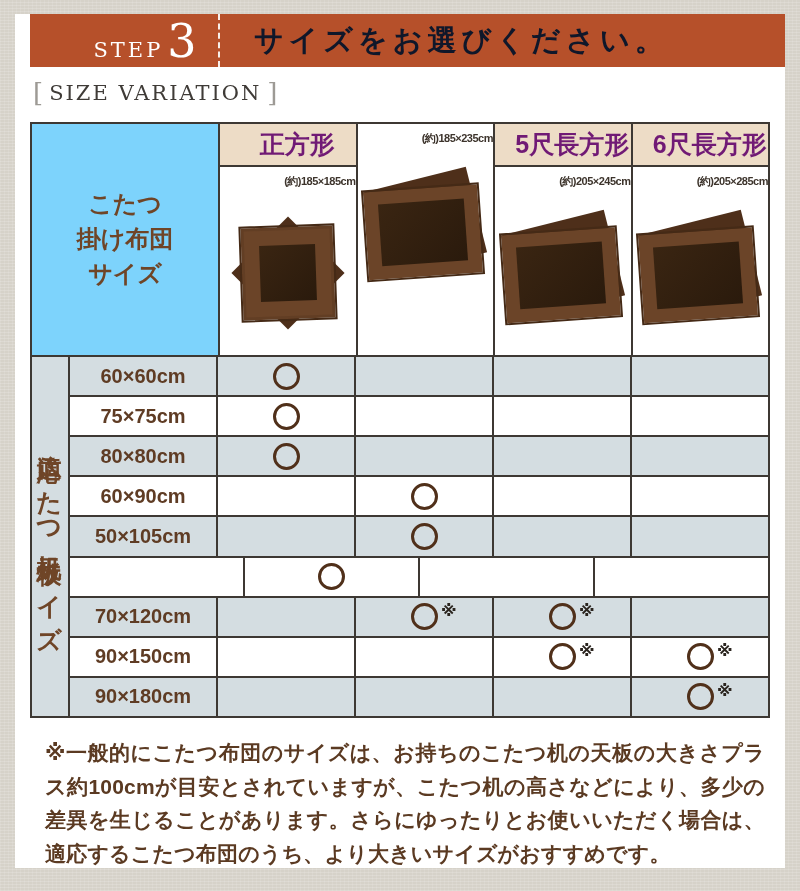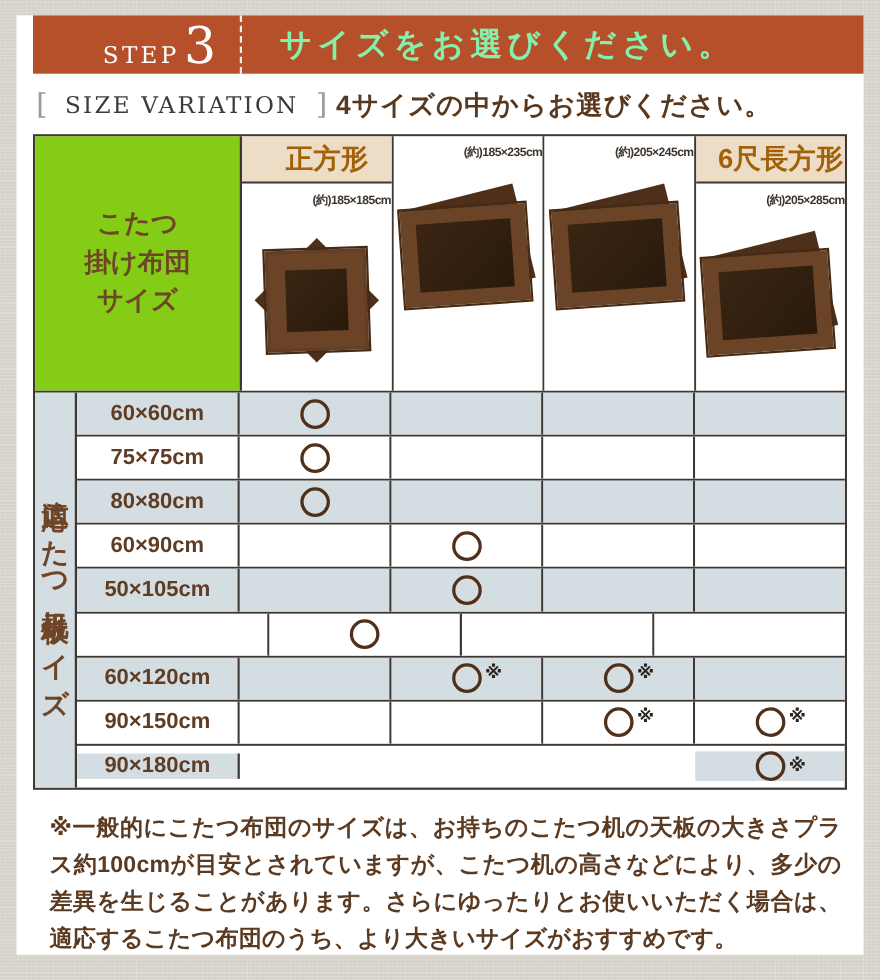--- a/index.html
+++ b/index.html
@@ -15,42 +15,42 @@
   }
   .white-panel { position:absolute; left:15px; top:14px; width:770px; height:854px; background:#ffffff; }
 
   
   .step-bar { position:absolute; left:30px; top:14px; width:755px; height:53px;
     background:#b6502a; display:flex; align-items:center; }
   .step-block { width:188px; display:flex; align-items:baseline; justify-content:center; color:#fff; }
   .step-word { font-family:"DejaVu Serif","Liberation Serif",serif; font-size:21px; letter-spacing:3px;margin-left:42px; }
   .step-num  { font-family:"DejaVu Serif","Liberation Serif",serif; font-size:46px; line-height:1; margin-left:4px; }
   .step-divider { height:53px; border-left:2px dashed rgba(255,255,255,.9); }
-  .step-title { margin-left:34px; color:#86efac; font-size:29px; font-weight:bold; letter-spacing:5px; }
+  .step-title { margin-left:34px; color:#0f172a; font-size:29px; font-weight:bold; letter-spacing:5px; }
 
   
   .variation-row { position:absolute; left:33px; top:80px; display:flex; align-items:center; }
   .bracket { font-family:"DejaVu Serif","Liberation Serif",serif; font-size:26px; color:#9d9a95; line-height:1; }
   .variation-tag { font-family:"DejaVu Serif","Liberation Serif",serif; font-size:21px; color:#3f3b37;
-    letter-spacing:2px; margin:0 16px; }
+    letter-spacing:2px; margin:0 6px; }
   .variation-text { font-size:24px; font-weight:bold; color:#58391f; margin-left:8px; letter-spacing:1px; }
 
   
   .size-table { position:absolute; left:30px; top:122px; width:740px; height:596px;
     border:2px solid #3d3833; background:#fff; display:flex; flex-direction:column; }
   .tbl-top { height:233px; display:flex; border-bottom:2px solid #3d3833; }
-  .futon-cell { width:188px; background:#84cc16; border-right:2px solid #3d3833;
+  .futon-cell { width:188px; background:#7dd3fc; border-right:2px solid #3d3833;
     display:flex; align-items:center; justify-content:center; text-align:center;
     font-size:24px; font-weight:bold; color:#6f4527; line-height:1.45; }
   .cols-wrap { flex:1; display:flex; }
   .prod-col { flex:1; display:flex; flex-direction:column; border-right:2px solid #3d3833; }
   .prod-col:last-child { border-right:none; }
   .col-head { height:43px; background:#eddcc6; border-bottom:2px solid #3d3833;
     display:flex; align-items:center; justify-content:center;
-    font-size:25px; font-weight:bold; color:#a16207;padding-left:19px; }
+    font-size:25px; font-weight:bold; color:#701a75;padding-left:19px; }
   .col-body { flex:1; background:#fff; position:relative; }
   .col-size { position:absolute; top:7px; left:0; right:0; text-align:right;
     font-size:11px; font-weight:bold; color:#3d342c; letter-spacing:-0.5px; }
 
   
   .futon-sq { position:absolute; left:50%; top:100px; width:120px; height:120px; transform:translate(-50%,-45%); }
   .fsq-back { position:absolute; left:20px; top:20px; right:20px; bottom:20px;
     background:#4e2f1a; transform:rotate(45deg); }
   .fsq-front { position:absolute; left:14px; top:14px; right:14px; bottom:14px;
     background:#6b4428; border:3px solid #46291538; outline:2px solid #452a16;
@@ -64,21 +64,21 @@
     background:#6b4428; outline:2px solid #452a16; transform:rotate(-4deg); }
   .frc-inner { position:absolute; left:14px; top:13px; right:14px; bottom:13px;
     background:linear-gradient(135deg,#3a2512,#2a1a0c); }
 
   .tbl-bottom { flex:1; display:flex; }
   .desk-cell { width:38px; background:#d4dde1; border-right:2px solid #3d3833;
     display:flex; align-items:center; justify-content:center; }
   .desk-label { writing-mode:vertical-rl; font-size:25px; font-weight:bold; color:#6f4527; letter-spacing:3px; }
   .rows-col { flex:1; display:flex; flex-direction:column; }
   .t-row { flex:1; display:flex; border-bottom:2px solid #3d3833; }
-  .t-row:last-child { border-bottom:none;align-items:center; }
+  .t-row:last-child { border-bottom:none; }
   .t-row.shade > div { background:#d4dde1; }
   .t-row.plain > div { background:#ffffff; }
   .row-label { width:148px; border-right:2px solid #3d3833;
     display:flex; align-items:center; justify-content:center;
     font-size:20px; font-weight:bold; color:#5f3c24; }
   .row-cell { flex:1; border-right:2px solid #3d3833; position:relative;
     display:flex; align-items:center; justify-content:center; }
   .row-cell:last-child { border-right:none; }
   .circle { width:27px; height:27px; border:3.5px solid #50301a; border-radius:50%; }
   .note-mark { position:absolute; left:calc(50% + 17px); top:3px;
@@ -100,21 +100,20 @@
     <span class="step-num">3</span>
   </div>
   <div class="step-divider"></div>
   <div class="step-title">サイズをお選びください。</div>
 </div>
 
 <div class="variation-row">
   <span class="bracket">[</span>
   <span class="variation-tag">SIZE VARIATION</span>
   <span class="bracket">]</span>
-  <span class="variation-text">4サイズの中からお選びください。</span>
 </div>
 
 <div class="size-table">
   <div class="tbl-top">
     <div class="futon-cell">
       <div id="futon-label">こたつ<br>掛け布団<br>サイズ</div>
     </div>
     <div class="cols-wrap" id="cols-wrap">
         <div class="prod-col">
           <div class="col-head">正方形</div>
@@ -133,20 +132,21 @@
             <div class="col-size">(約)185×235cm</div>
             <div class="futon-rect">
               <div class="frc-back"></div>
               <div class="frc-front">
                 <div class="frc-inner"></div>
               </div>
             </div>
           </div>
         </div>
         <div class="prod-col">
+          <div class="col-head">5尺長方形</div>
           <div class="col-body">
             <div class="col-size">(約)205×245cm</div>
             <div class="futon-rect">
               <div class="frc-back"></div>
               <div class="frc-front">
                 <div class="frc-inner"></div>
               </div>
             </div>
           </div>
         </div>
@@ -216,21 +216,21 @@
         </div>
         <div class="t-row plain">
           <div class="row-cell"></div>
           <div class="row-cell">
             <span class="circle"></span>
           </div>
           <div class="row-cell"></div>
           <div class="row-cell"></div>
         </div>
         <div class="t-row shade">
-          <div class="row-label">60×120cm</div>
+          <div class="row-label">70×120cm</div>
           <div class="row-cell"></div>
           <div class="row-cell">
             <span class="circle"></span>
             <span class="note-mark">※</span>
           </div>
           <div class="row-cell">
             <span class="circle"></span>
             <span class="note-mark">※</span>
           </div>
           <div class="row-cell"></div>

